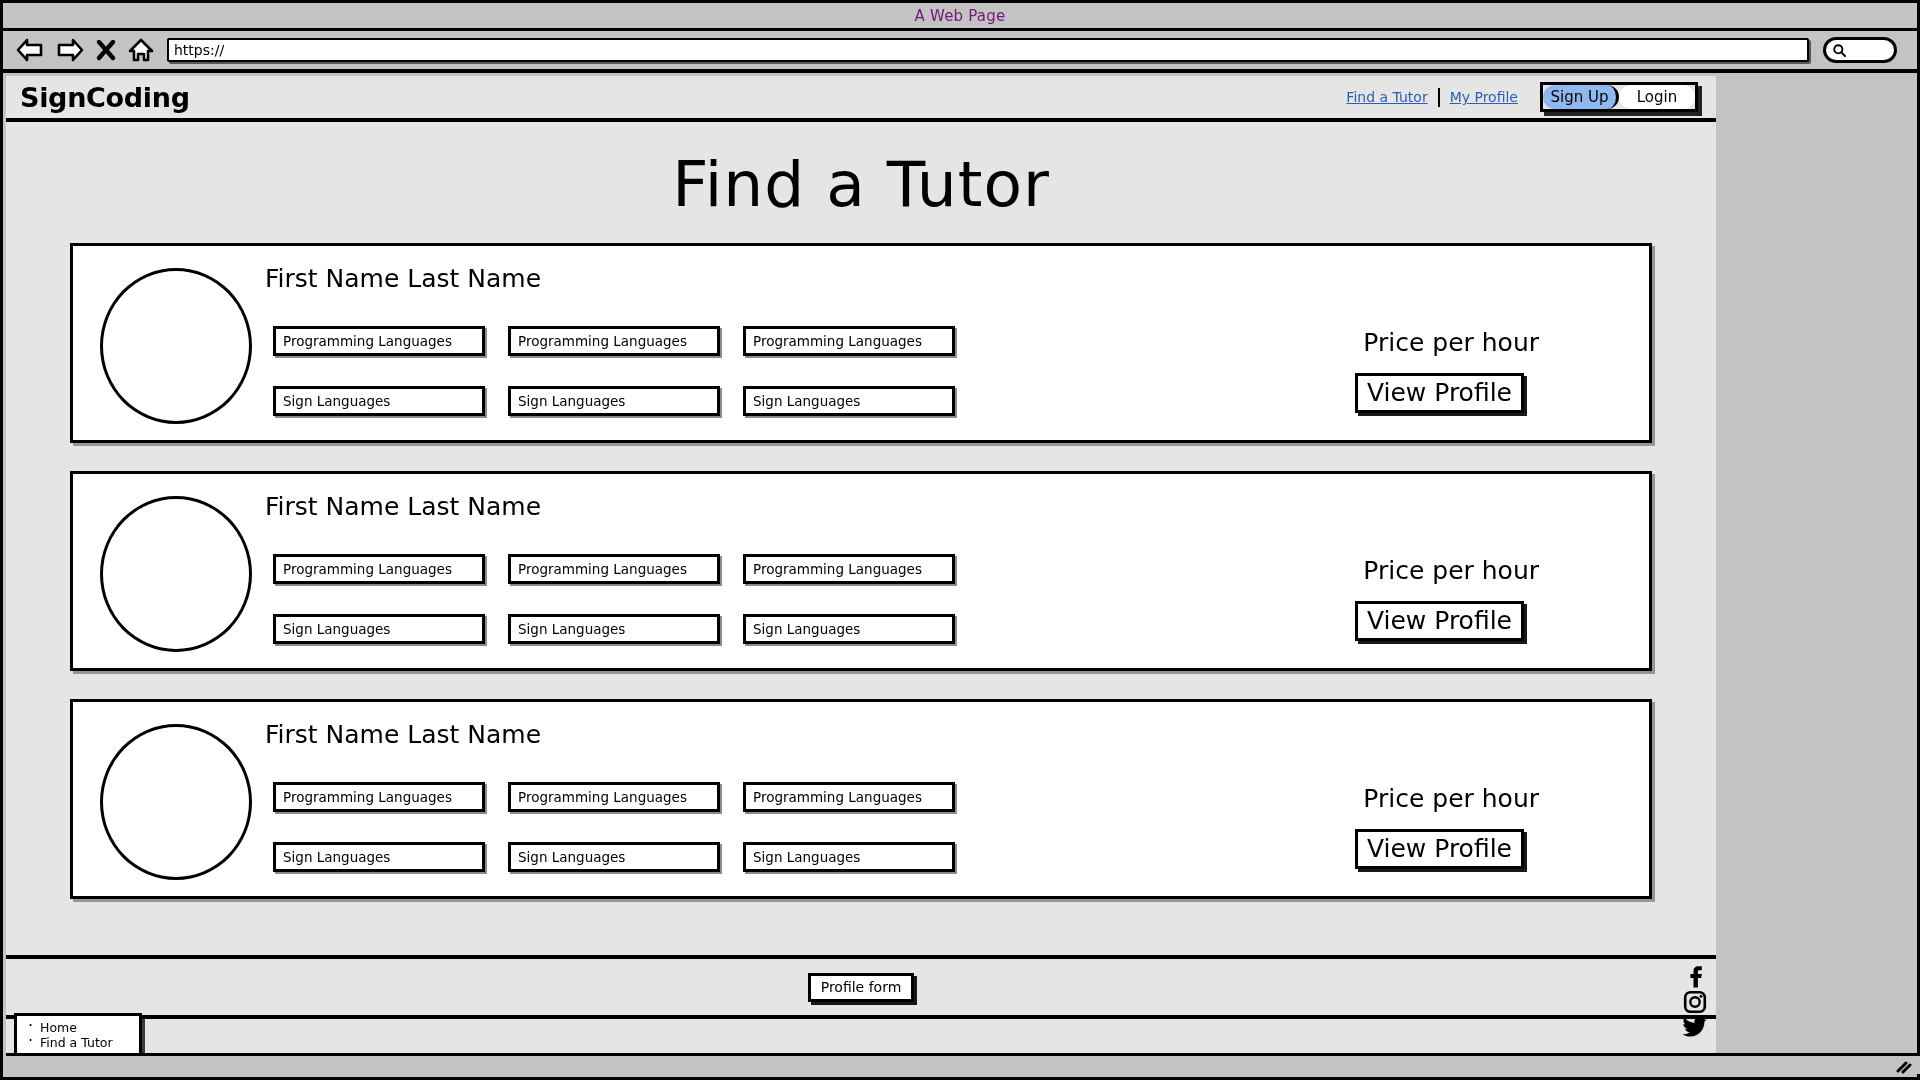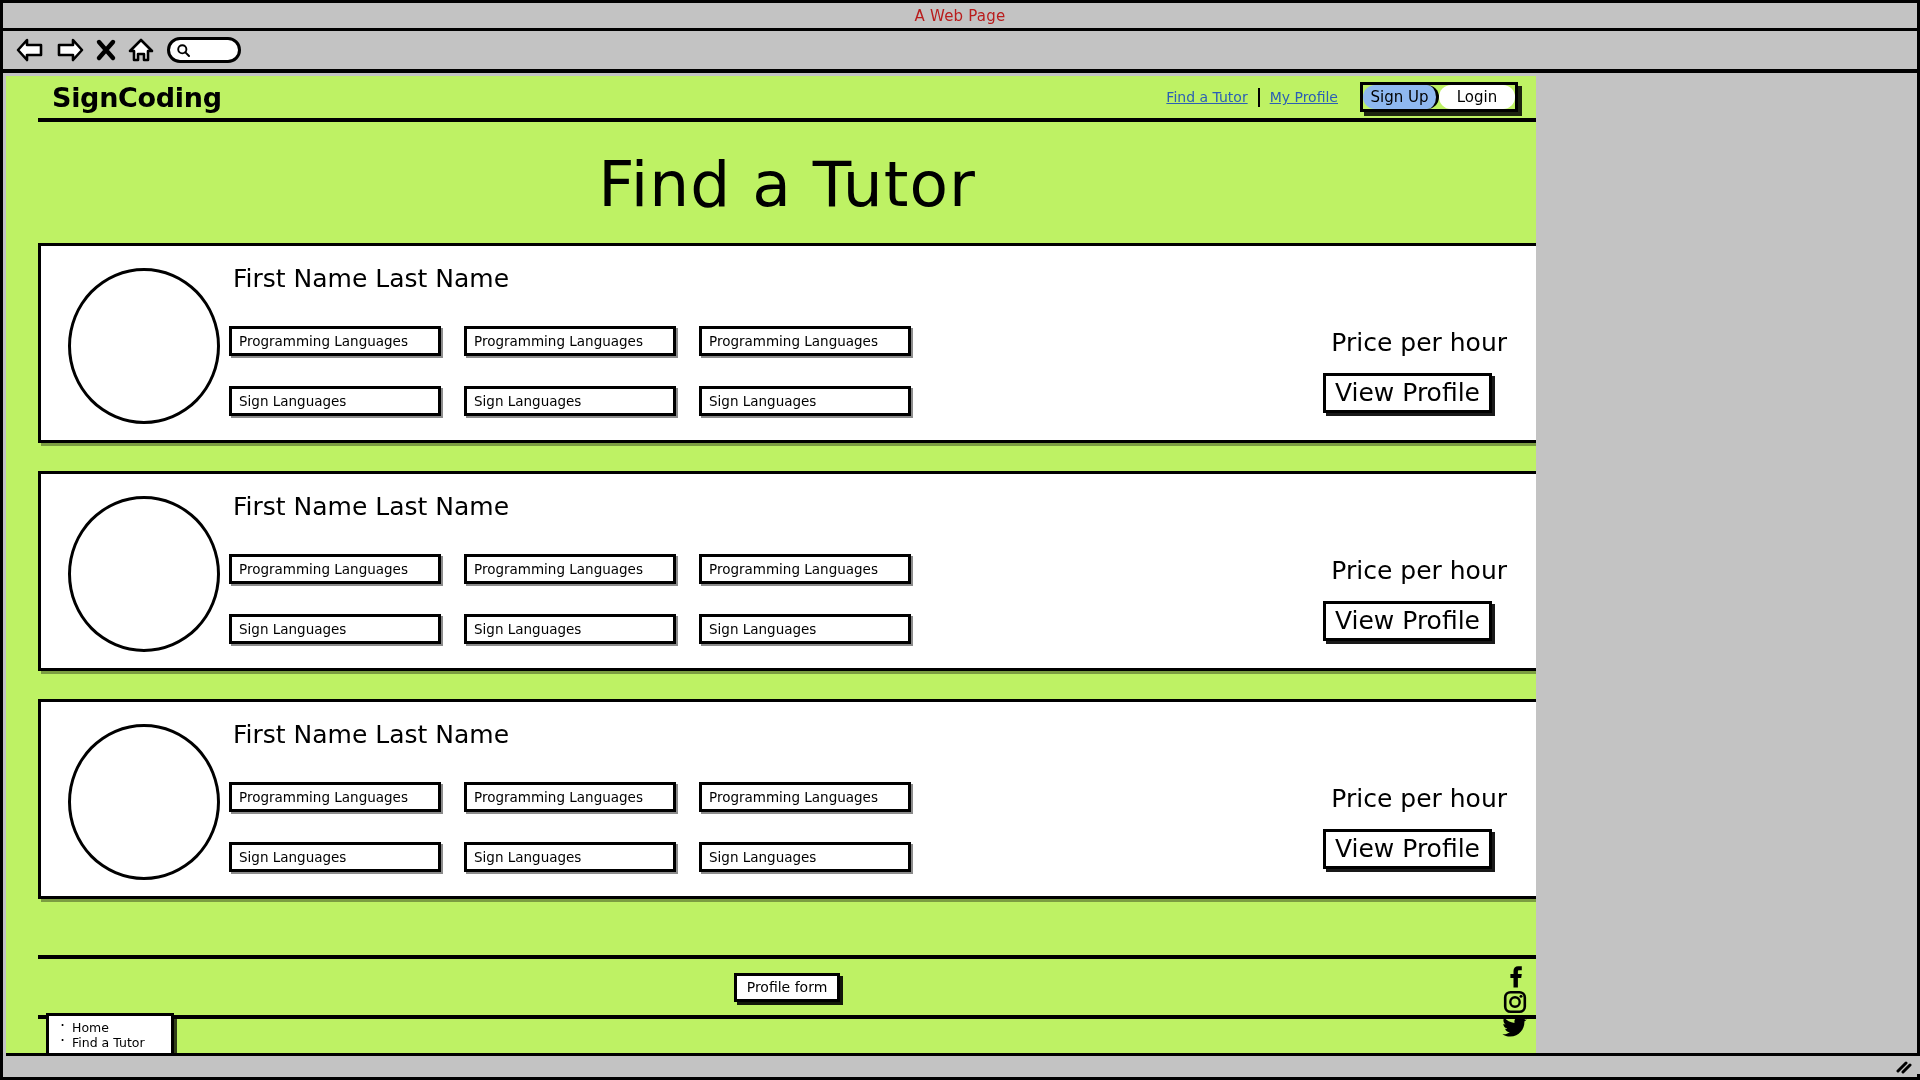--- a/index.html
+++ b/index.html
@@ -18,21 +18,21 @@
     border: 3px solid #000;
   }
   .titlebar {
     position: absolute; left: 0; top: 0;
     width: 100%; height: 28px;
     background: #c3c3c3;
     border-bottom: 3px solid #000;
     display: flex; align-items: center; justify-content: center;
   }
   .titlebar-text {
-    font-size: 15px; color: #b91c1c; font-weight: 400;
+    font-size: 15px; color: #701a75; font-weight: 400;
     letter-spacing: .2px;
   }
   .navbar {
     position: absolute; left: 0; top: 28px;
     width: 100%; height: 42px;
     background: #c3c3c3;
     display: flex; align-items: center;
     padding: 0 12px;
     border-bottom: 4px solid #000;
   }
@@ -58,24 +58,23 @@
     display: flex; align-items: center;
     padding-left: 6px;
     margin-right: 8px;
   }
   .searchpill svg { display: block; }
 
   
   .viewport {
     position: absolute;
     left: 3px; top: 73px;
-    width: 1530px; height: 990px;
-    background: #bef264;
+    width: 1710px; height: 990px;
+    background: #e5e5e5;
     overflow: hidden;
-    padding-left: 32px;
   }
 
   
   .site-header {
     position: relative;
     height: 46px;
     border-bottom: 4px solid #000;
     display: flex; align-items: center;
     padding: 0 18px 0 14px;
   }
@@ -144,21 +143,21 @@
     border-radius: 50%;
     background: #fff;
   }
   .tutor-name {
     position: absolute;
     left: 192px; top: 18px;
     font-size: 25px; color: #000;
   }
   .tags {
     position: absolute;
-    left: 188px; top: 80px;
+    left: 200px; top: 80px;
     display: grid;
     grid-template-columns: repeat(3, 212px);
     grid-auto-rows: 30px;
     column-gap: 23px;
     row-gap: 30px;
   }
   .tag {
     border: 3px solid #000;
     background: #fff;
     display: flex; align-items: center;
@@ -274,20 +273,23 @@
       <span>
         <svg width="22" height="26" viewBox="0 0 22 26">
             <path d="M4 5 L18 21 M18 5 L4 21" stroke="#000" stroke-width="4.4" stroke-linecap="round"></path>
           </svg>
       </span>
       <span>
         <svg width="28" height="27" viewBox="0 0 28 27">
             <path d="M14 3 L25 14 L21 14 L21 23 L17 23 L17 17 L11 17 L11 23 L7 23 L7 14 L3 14 Z" fill="#fff" stroke="#000" stroke-width="2.6" stroke-linejoin="round"></path>
           </svg>
       </span>
+    </div>
+    <div class="urlbar">
+      <span class="urlbar-text">https://</span>
     </div>
     <div class="searchpill">
       <span>
         <svg width="15" height="15" viewBox="0 0 15 15">
             <circle cx="6.3" cy="6.3" r="4.1" fill="none" stroke="#000" stroke-width="1.9"></circle>
             <path d="M9.4 9.4 L13 13" stroke="#000" stroke-width="2" stroke-linecap="round"></path>
           </svg>
       </span>
     </div>
   </div>

